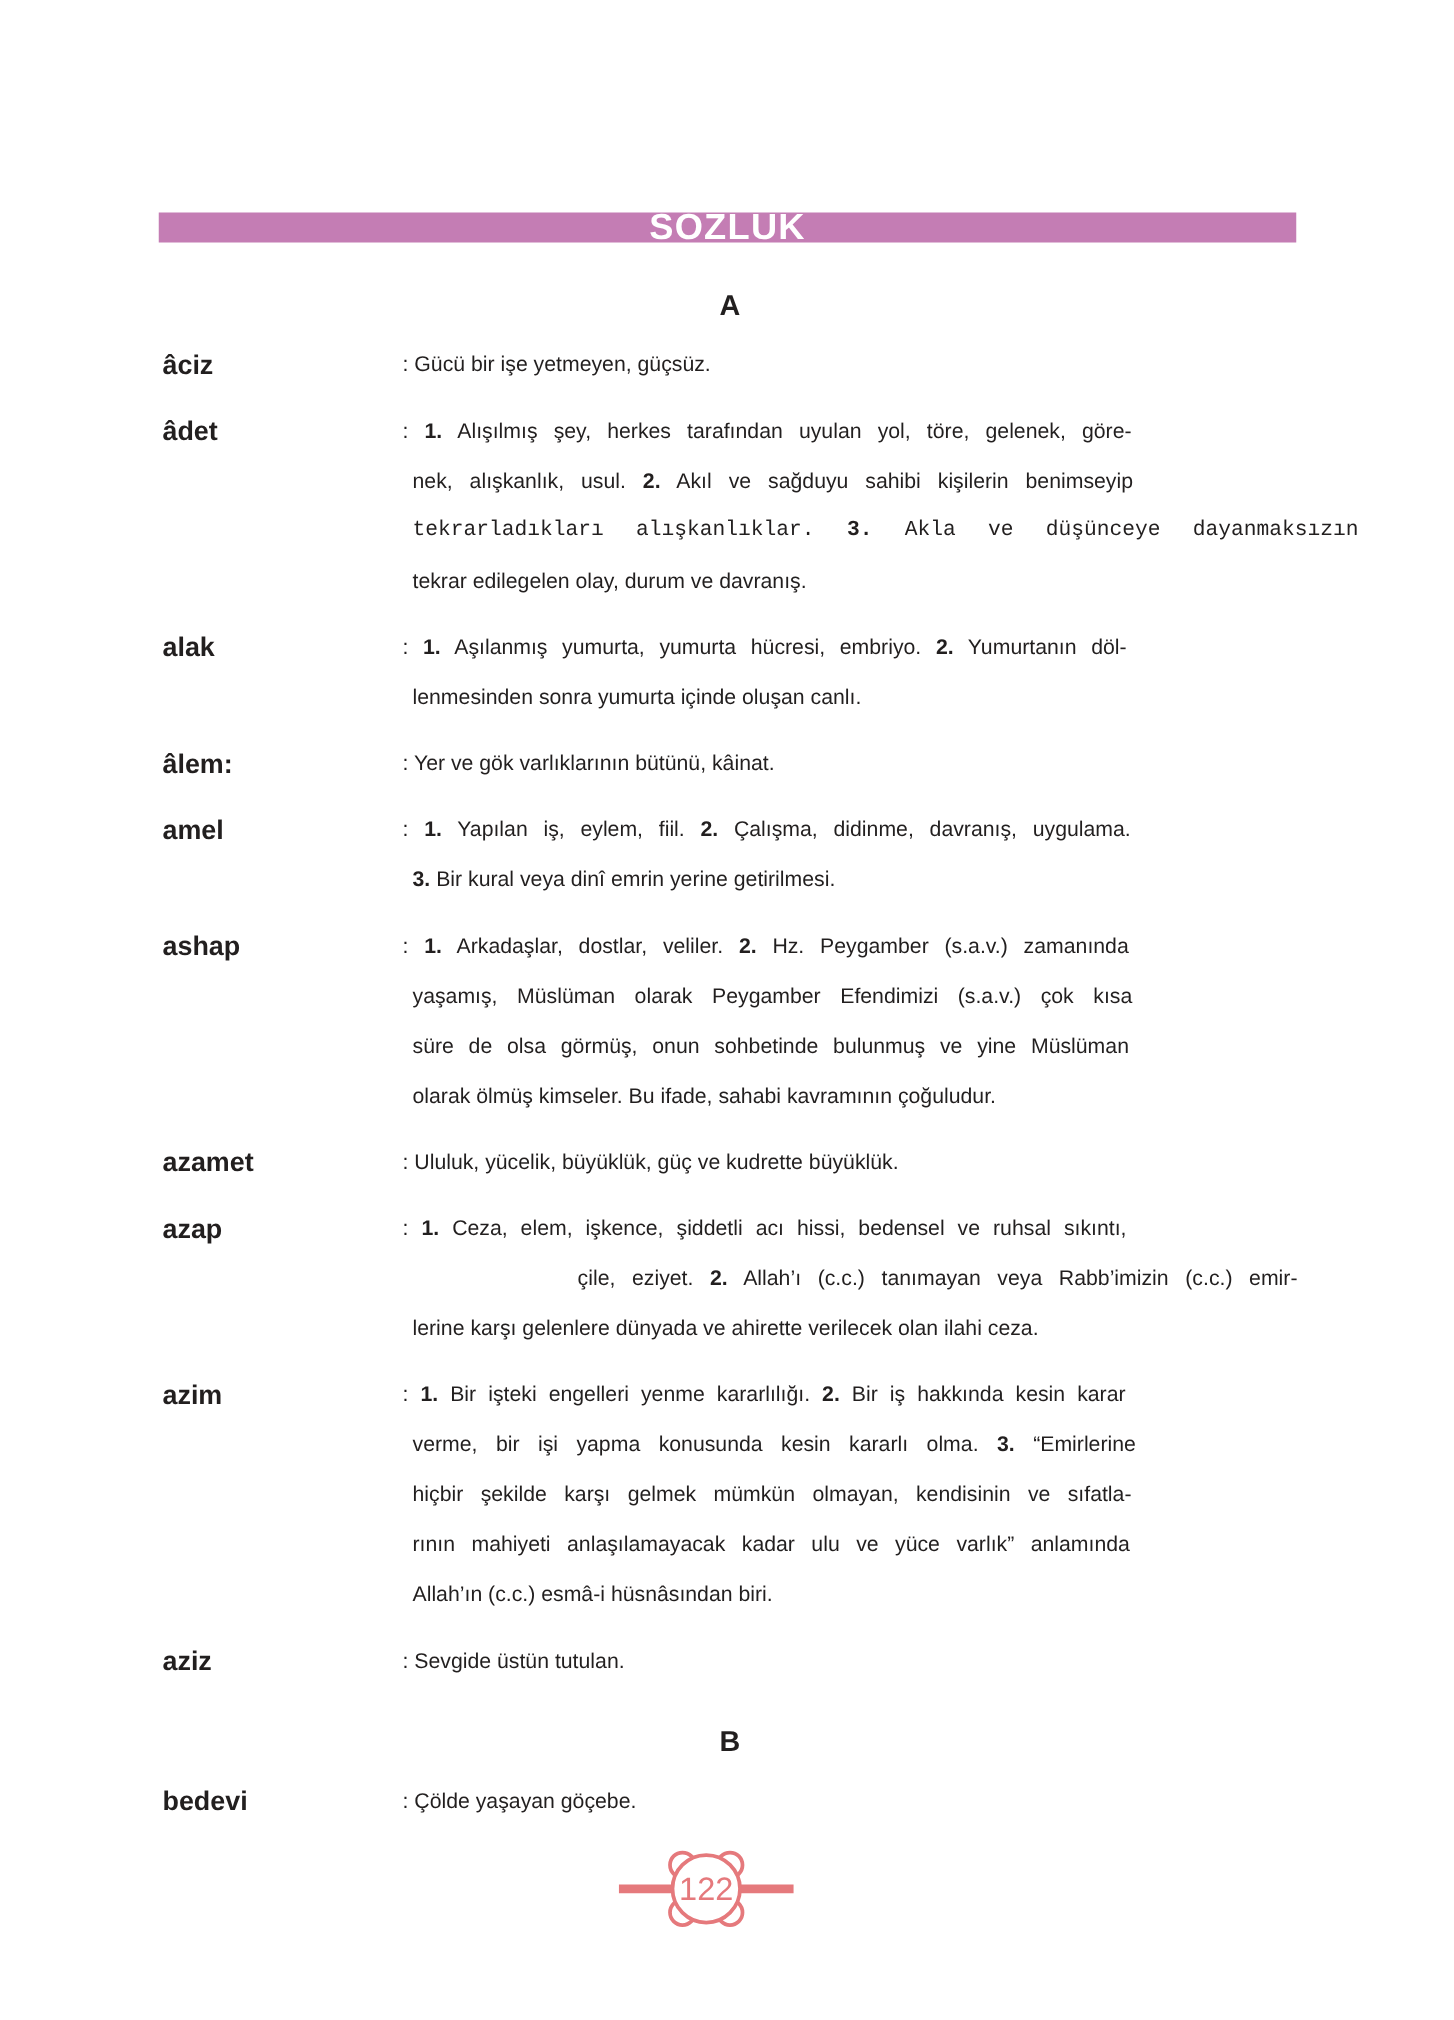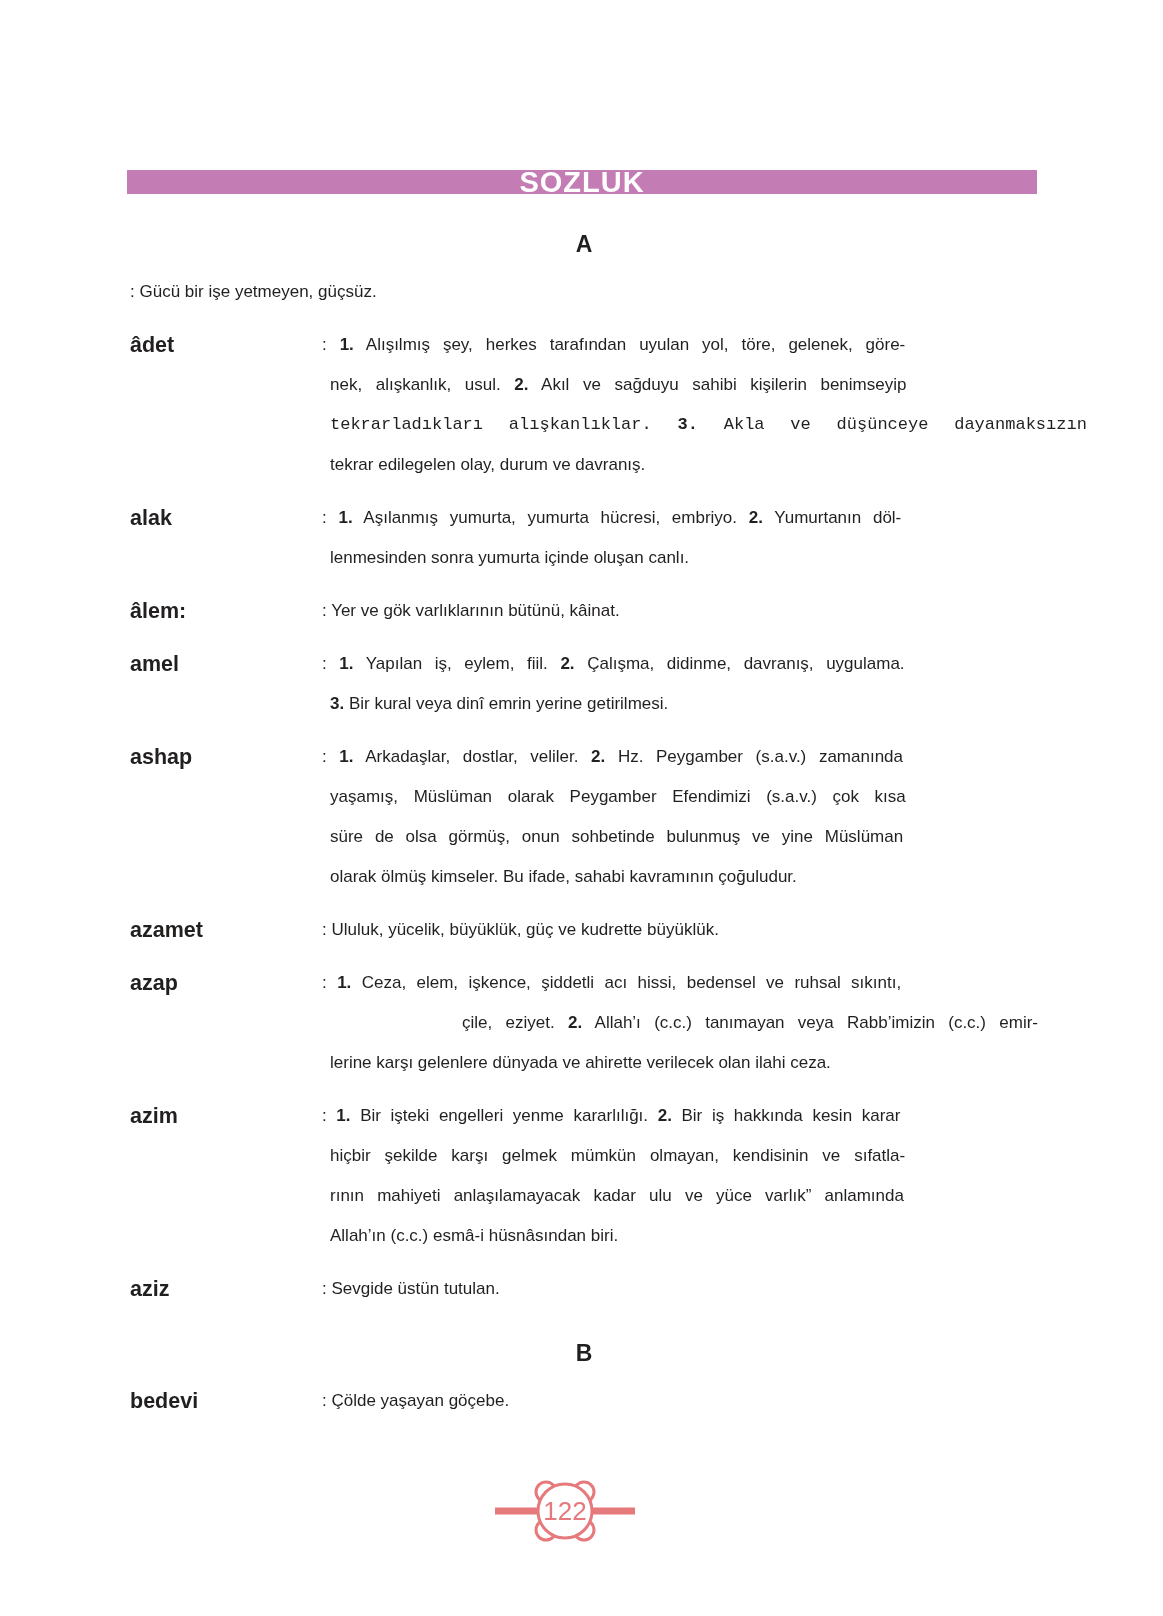--- a/index.html
+++ b/index.html
@@ -95,20 +95,21 @@
 </head>
 <body>
 
 <div class="header-bar">
   <span class="header-title">SÖZLÜK</span>
 </div>
 
 <div class="content">
     <div class="section-letter">A</div>
     <div class="entry">
+      <div class="term">âciz</div>
       <div class="def">
         <div class="line"><span>: </span><span>Gücü bir işe yetmeyen, güçsüz.</span></div>
       </div>
     </div>
     <div class="entry">
       <div class="term">âdet</div>
       <div class="def">
         <div class="line jline" style="display: block; word-spacing: 8.17969px;"><span>: </span><span class="num">1.</span><span> Alışılmış şey, herkes tarafından uyulan yol, töre, gelenek, göre-</span></div>
         <div class="line cont jline" style="display: block; word-spacing: 8.82118px;"><span>nek, alışkanlık, usul. </span><span class="num">2.</span><span> Akıl ve sağduyu sahibi kişilerin benimseyip</span></div>
         <div class="line cont jline" style="display: block; word-spacing: 15.6198px; font-family: Liberation Mono, monospace;"><span>tekrarladıkları alışkanlıklar. </span><span class="num">3.</span><span> Akla ve düşünceye dayanmaksızın</span></div>
@@ -155,20 +156,21 @@
       <div class="def">
         <div class="line jline" style="display: block; word-spacing: 5.66477px;"><span>: </span><span class="num">1.</span><span> Ceza, elem, işkence, şiddetli acı hissi, bedensel ve ruhsal sıkıntı,</span></div>
         <div class="line cont jline" style="display: block; word-spacing: 8.56771px; text-align: right;"><span>çile, eziyet. </span><span class="num">2.</span><span> Allah’ı (c.c.) tanımayan veya Rabb’imizin (c.c.) emir-</span></div>
         <div class="line cont"><span>lerine karşı gelenlere dünyada ve ahirette verilecek olan ilahi ceza.</span></div>
       </div>
     </div>
     <div class="entry">
       <div class="term">azim</div>
       <div class="def">
         <div class="line jline" style="display: block; word-spacing: 4.89714px;"><span>: </span><span class="num">1.</span><span> Bir işteki engelleri yenme kararlılığı. </span><span class="num">2.</span><span> Bir iş hakkında kesin karar</span></div>
+        <div class="line cont jline" style="display: block; word-spacing: 10.0243px;"><span>verme, bir işi yapma konusunda kesin kararlı olma. </span><span class="num">3.</span><span> “Emirlerine</span></div>
         <div class="line cont jline" style="display: block; word-spacing: 9.18555px;"><span>hiçbir şekilde karşı gelmek mümkün olmayan, kendisinin ve sıfatla-</span></div>
         <div class="line cont jline" style="display: block; word-spacing: 8.43359px;"><span>rının mahiyeti anlaşılamayacak kadar ulu ve yüce varlık” anlamında</span></div>
         <div class="line cont"><span>Allah’ın (c.c.) esmâ-i hüsnâsından biri.</span></div>
       </div>
     </div>
     <div class="entry">
       <div class="term">aziz</div>
       <div class="def">
         <div class="line"><span>: </span><span>Sevgide üstün tutulan.</span></div>
       </div>

